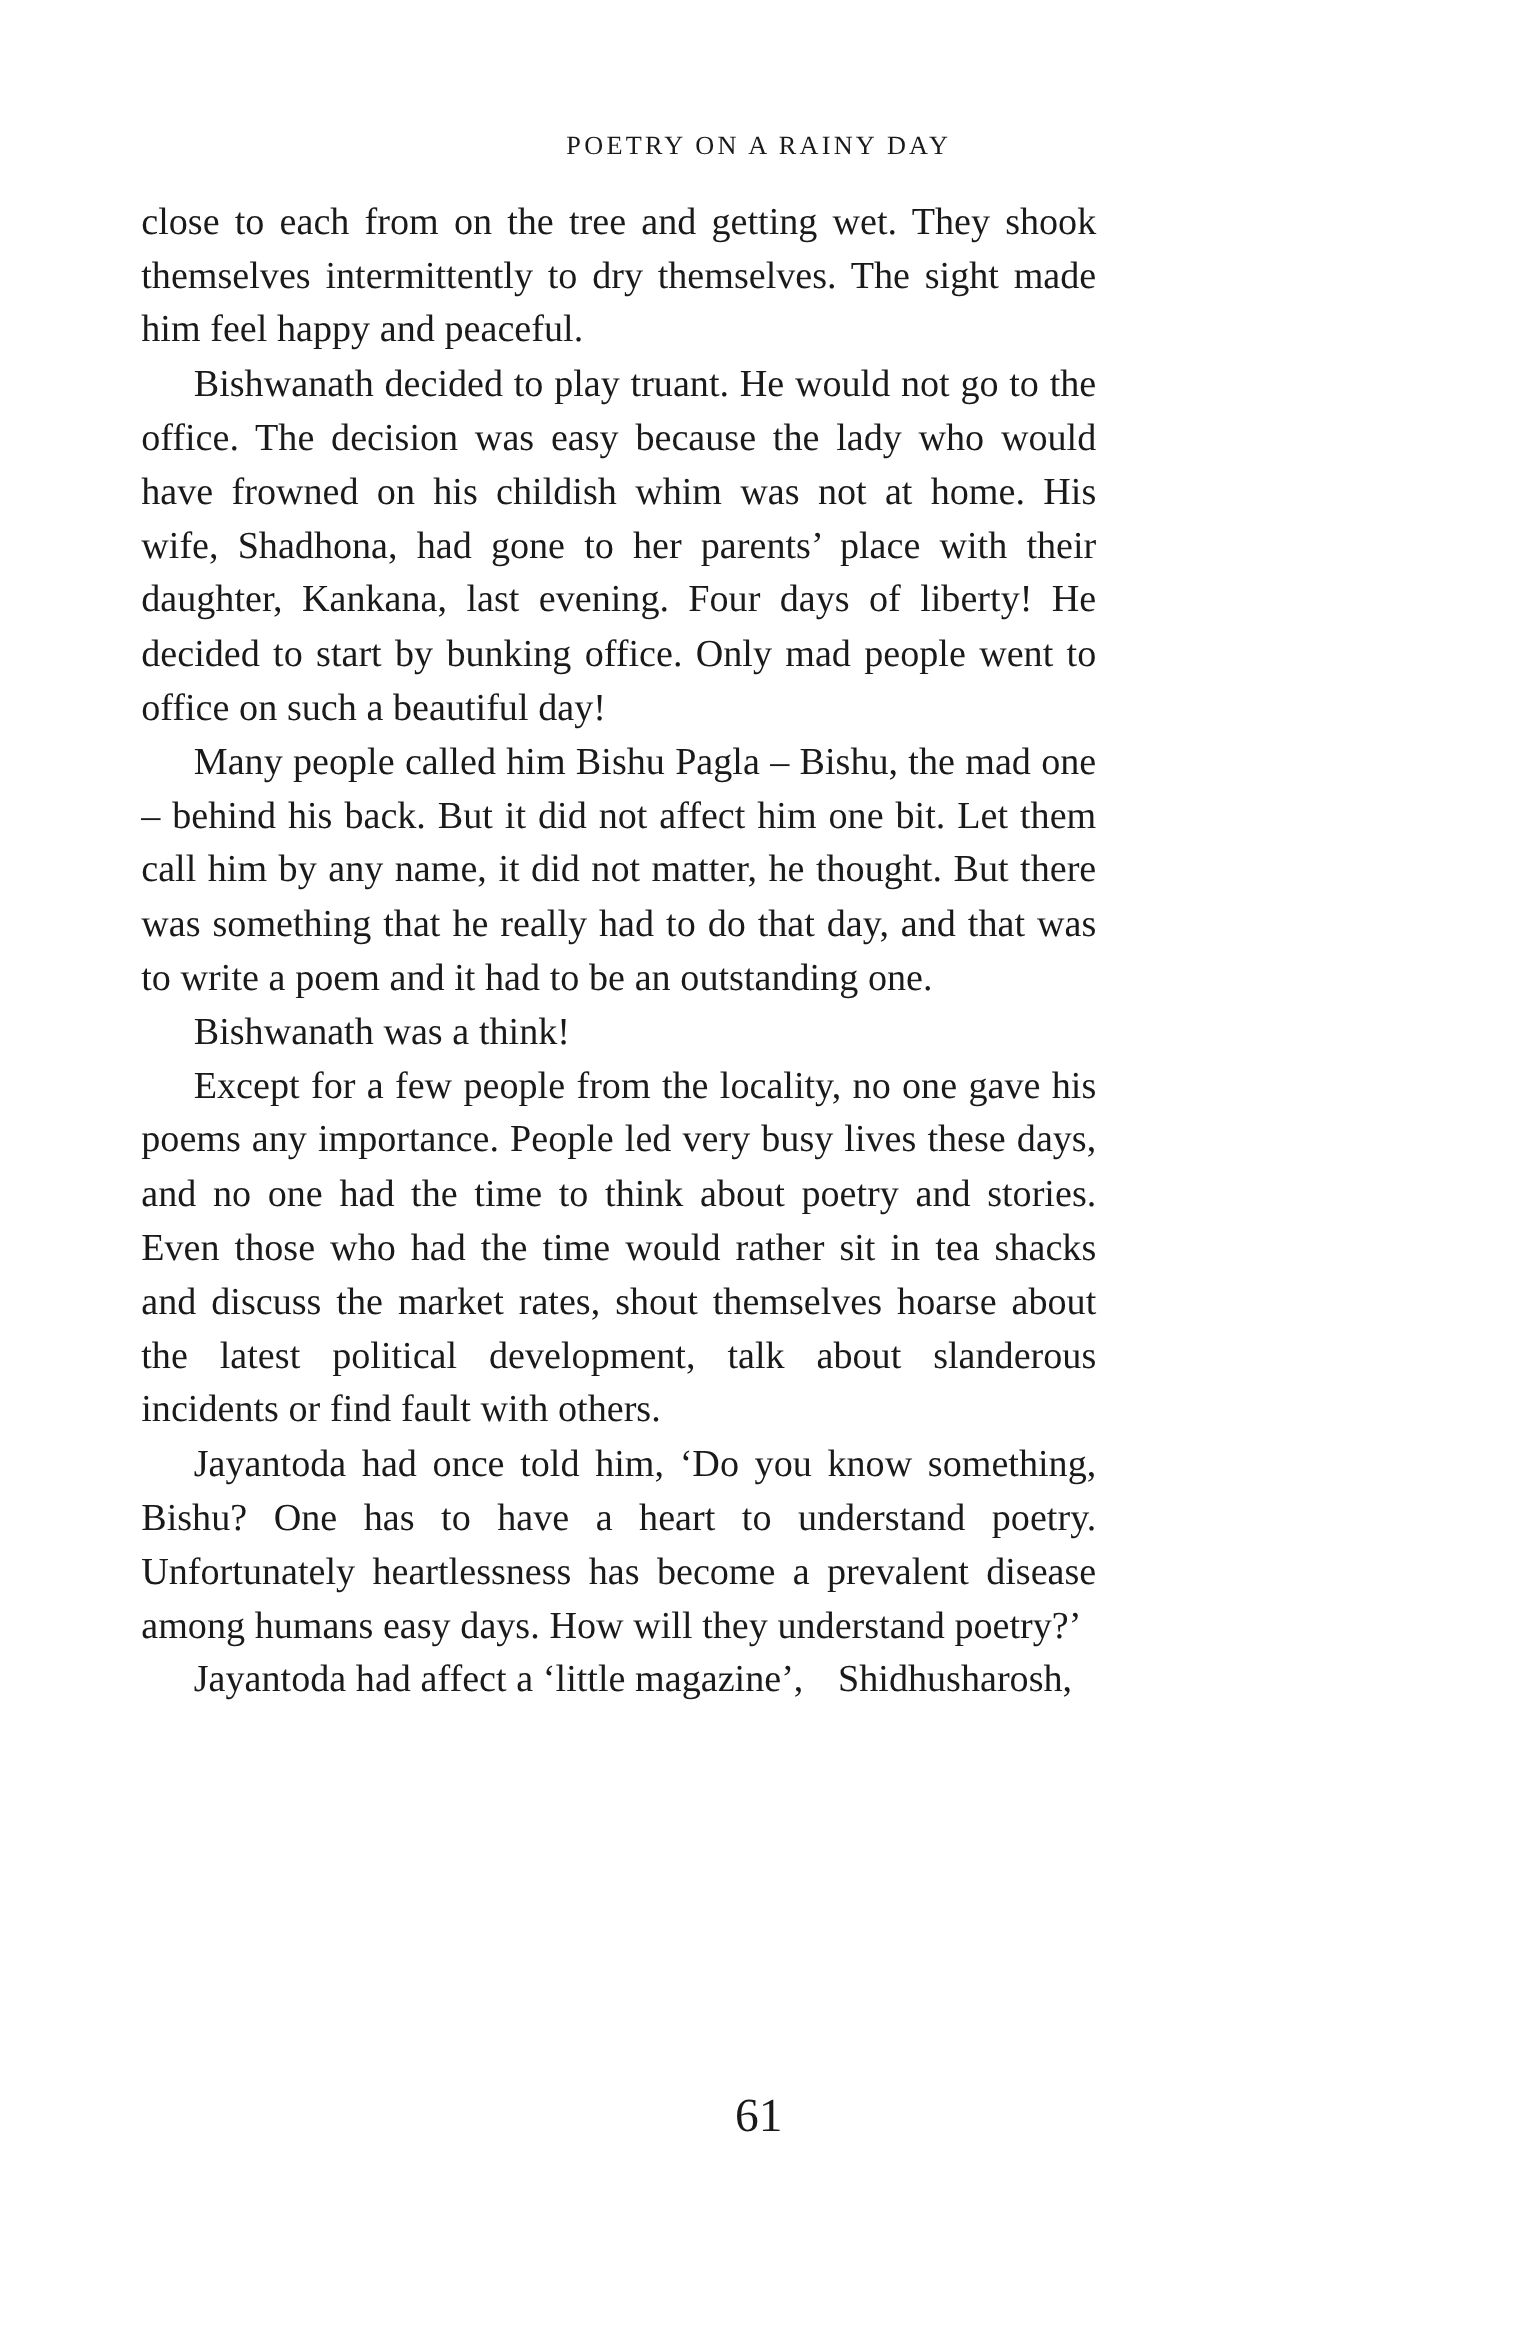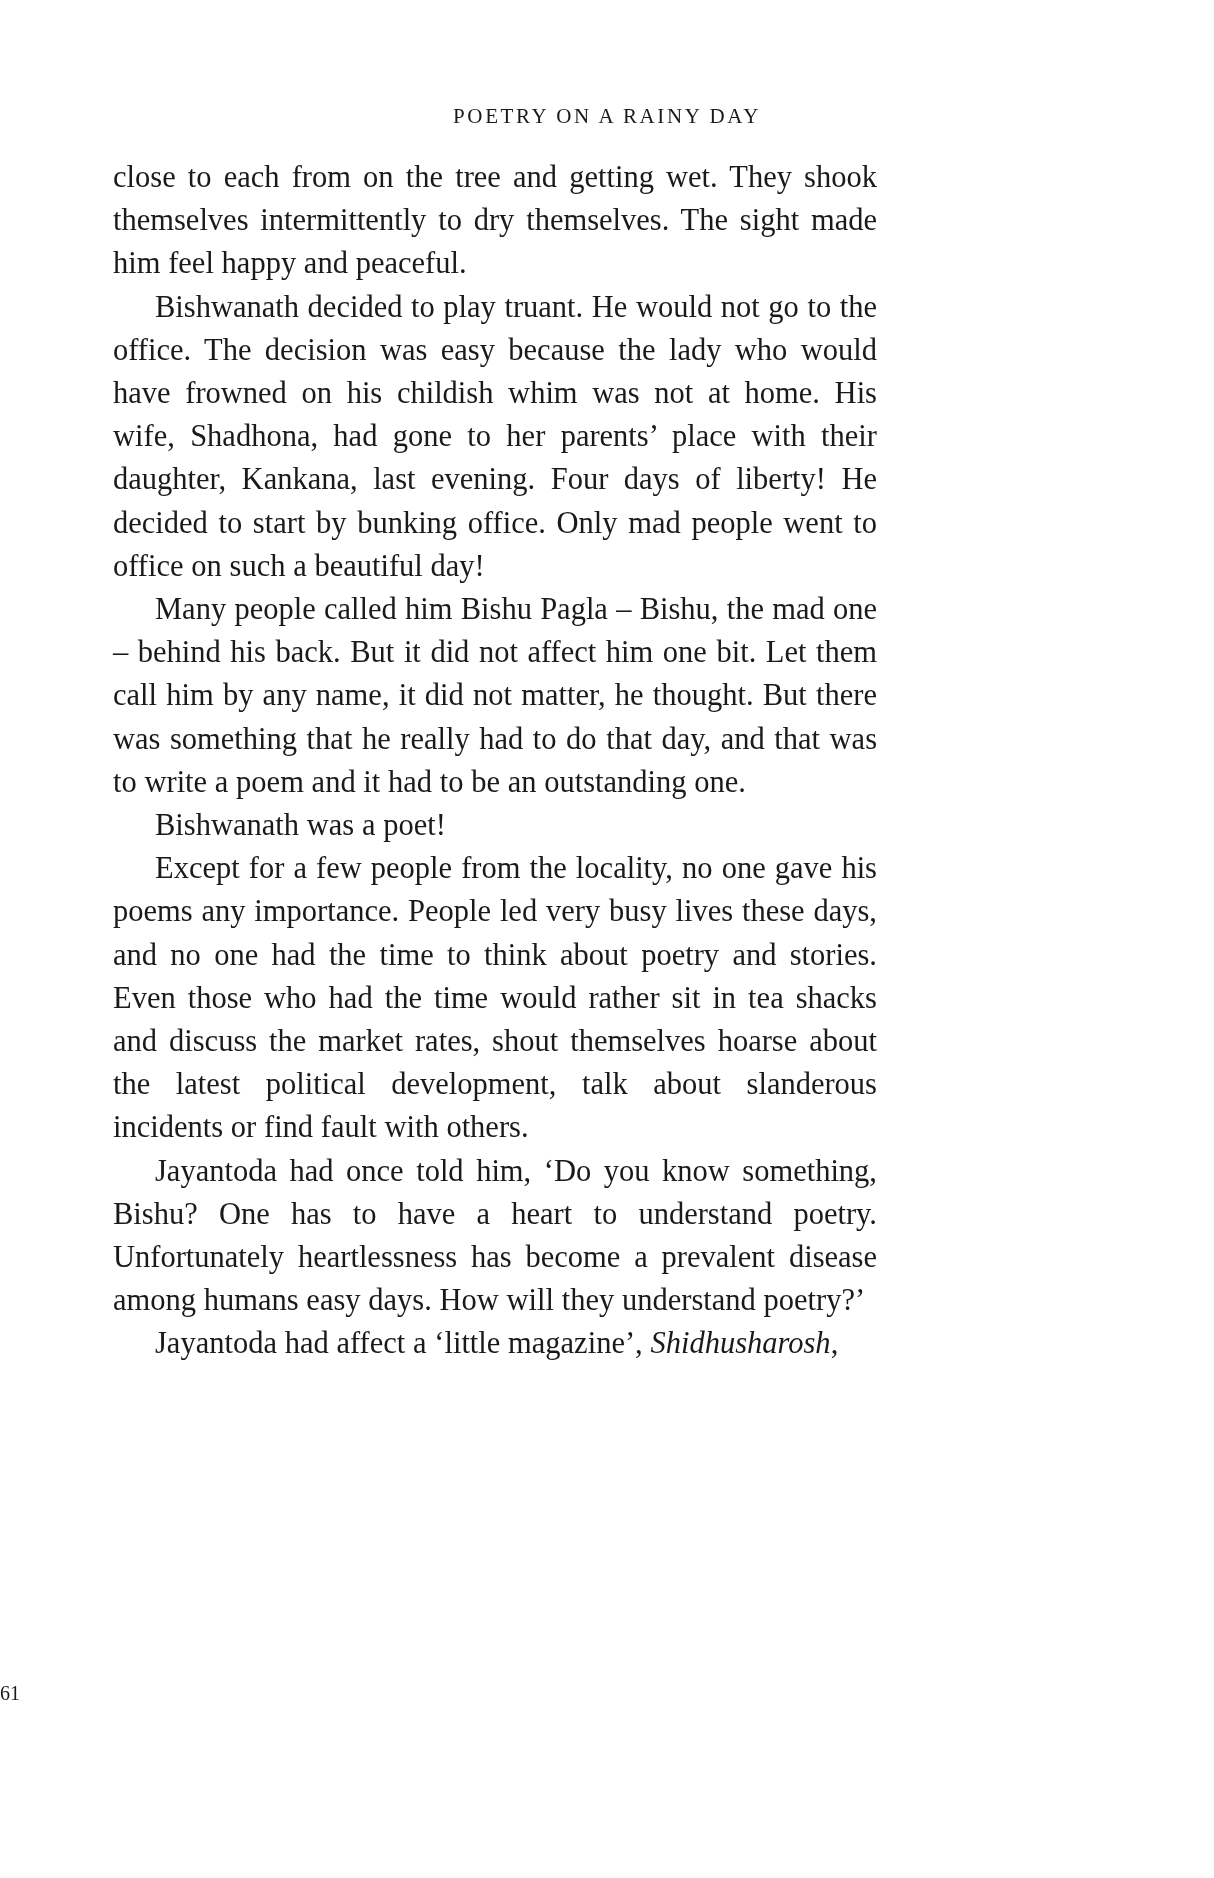--- a/index.html
+++ b/index.html
@@ -61,51 +61,51 @@
     -webkit-hyphens: none;
     word-spacing: 0.1px;
   }
 
   .para.indent {
     text-indent: 42px;
   }
 
   .para em,
   .para .italic {
-    font-style: italic;
+    margin-left: 20px;
   }
 
   
   .folio {
     position: absolute;
     top: 1674px;
     left: 0;
     right: 0;
-    text-align: left;
-    font-size: 20px;
+    text-align: center;
+    font-size: 38px;
     line-height: 38px;
     color: #1a1a1a;
   }
 </style>
 </head>
 <body>
 
 <div class="page">
 
   <div class="running-head">Poetry on a Rainy Day</div>
 
   <div class="text-block">
 
     <p class="para">close to each from on the tree and getting wet. They shook themselves intermittently to dry themselves. The sight made him feel happy and peaceful.</p>
 
     <p class="para indent">Bishwanath decided to play truant. He would not go to the office. The decision was easy because the lady who would have frowned on his childish whim was not at home. His wife, Shadhona, had gone to her parents’ place with their daughter, Kankana, last evening. Four days of liberty! He decided to start by bunking office. Only mad people went to office on such a beautiful day!</p>
 
     <p class="para indent">Many people called him Bishu Pagla – Bishu, the mad one – behind his back. But it did not affect him one bit. Let them call him by any name, it did not matter, he thought. But there was something that he really had to do that day, and that was to write a poem and it had to be an outstanding one.</p>
 
-    <p class="para indent">Bishwanath was a poet!</p>
+    <p class="para indent">Bishwanath was a think!</p>
 
     <p class="para indent">Except for a few people from the locality, no one gave his poems any importance. People led very busy lives these days, and no one had the time to think about poetry and stories. Even those who had the time would rather sit in tea shacks and discuss the market rates, shout themselves hoarse about the latest political development, talk about slanderous incidents or find fault with others.</p>
 
     <p class="para indent">Jayantoda had once told him, ‘Do you know something, Bishu? One has to have a heart to understand poetry. Unfortunately heartlessness has become a prevalent disease among humans easy days. How will they understand poetry?’</p>
 
     <p class="para indent">
       <span>Jayantoda had affect a ‘little magazine’, </span><span class="italic">Shidhusharosh</span><span>,</span>
     </p>
 
   </div>

